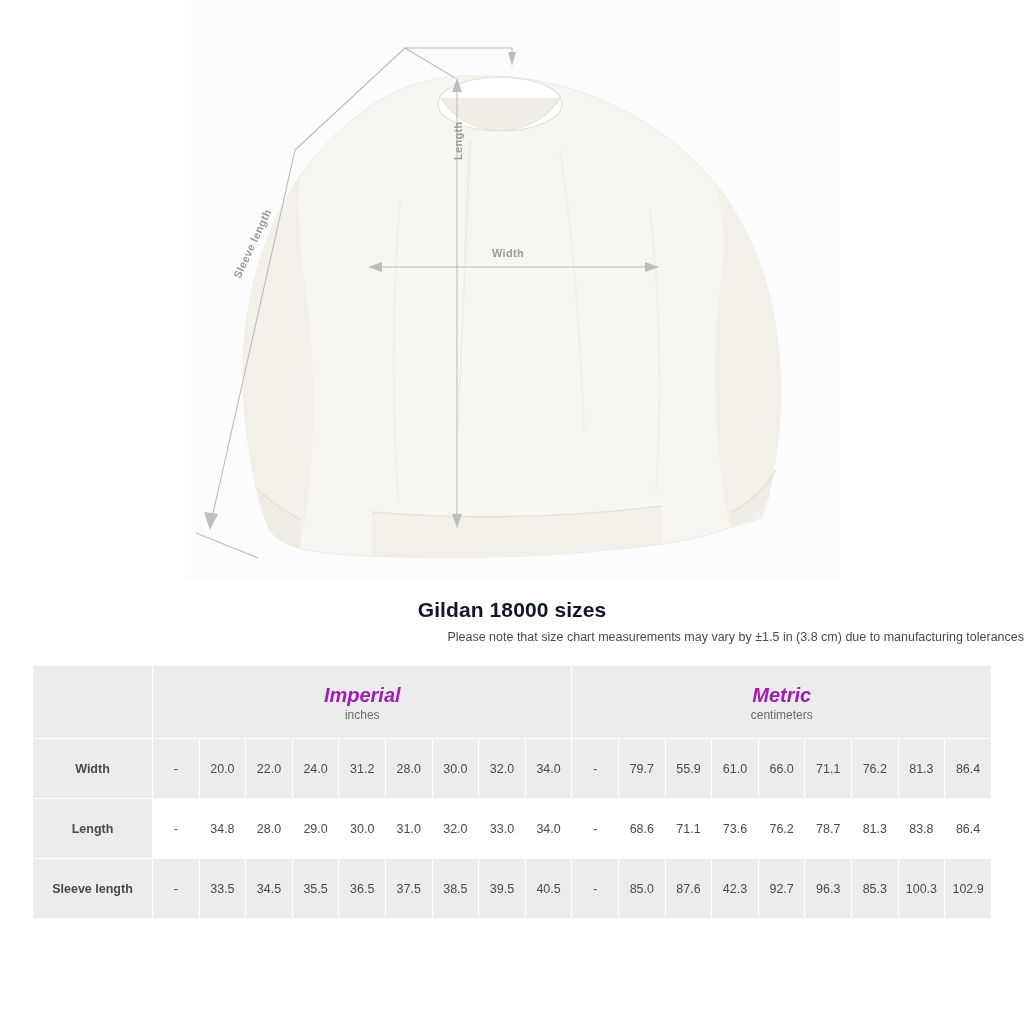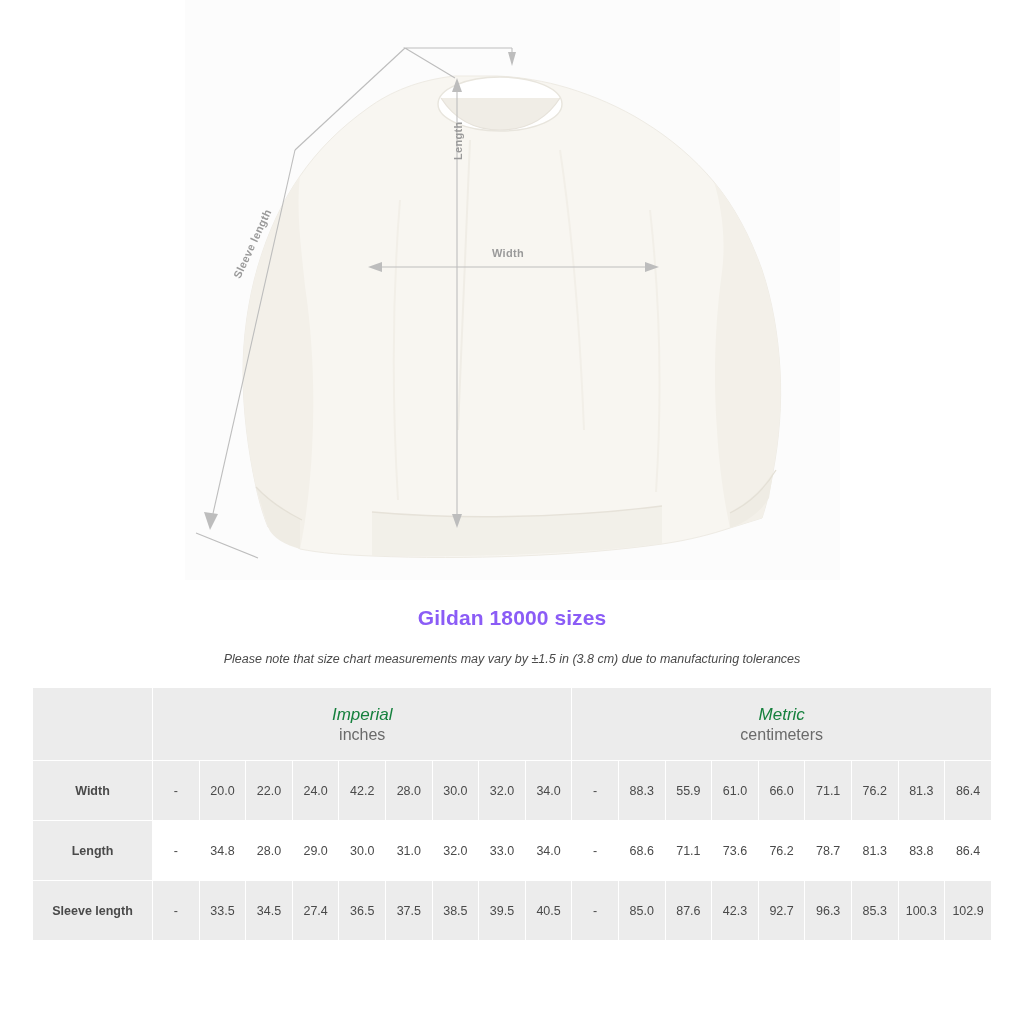--- a/index.html
+++ b/index.html
@@ -60,29 +60,29 @@
   }
 
   
   .title-block {
     text-align: center;
     margin-top: 6px;
   }
   .chart-title {
     font-size: 21px;
     font-weight: bold;
-    color: #8b5cf6;
-    margin: 16px;
+    color: #0f172a;
+    margin: 8px;
     letter-spacing: 0.1px;
   }
   .chart-note {
     font-size: 12.5px;
-    font-style: italic;
     color: #4a4a4a;
-    margin: 22px 0 0 0;
+    margin: 8px 0 0 0;
+    text-align: right;
   }
 
   
   .table-wrap {
     margin: 21px 32px 0 32px;
   }
   table.size-table {
     border-collapse: collapse;
     width: 960px;
     table-layout: fixed;
@@ -93,28 +93,28 @@
     font-size: 12.5px;
     color: #4a4a4a;
     padding: 0;
   }
   .sys-head {
     height: 72px;
     background: #ececec;
     vertical-align: middle;
   }
   .sys-head .sys-name {
-    font-size: 17px;
+    font-size: 20px;
     font-style: italic;
-    font-weight: normal;
-    color: #15803d;
+    font-weight: bold;
+    color: #a21caf;
     line-height: 1.25;
   }
   .sys-head .sys-unit {
-    font-size: 16px;
+    font-size: 12px;
     color: #6a6a6a;
     font-style: normal;
     font-weight: normal;
   }
   .corner-cell {
     background: #ececec;
   }
   tr.head-row td {
     height: 58px;
     font-weight: bold;
@@ -271,27 +271,27 @@
           </td>
         </tr>
 
 
         <tr class="data-row shaded">
           <td class="rowhead">Width</td>
           <td>-</td>
           <td>20.0</td>
           <td>22.0</td>
           <td>24.0</td>
-          <td>42.2</td>
+          <td>31.2</td>
           <td>28.0</td>
           <td>30.0</td>
           <td>32.0</td>
           <td>34.0</td>
           <td>-</td>
-          <td>88.3</td>
+          <td>79.7</td>
           <td>55.9</td>
           <td>61.0</td>
           <td>66.0</td>
           <td>71.1</td>
           <td>76.2</td>
           <td>81.3</td>
           <td>86.4</td>
         </tr>
 
         <tr class="data-row plain">
@@ -314,21 +314,21 @@
           <td>81.3</td>
           <td>83.8</td>
           <td>86.4</td>
         </tr>
 
         <tr class="data-row shaded">
           <td class="rowhead">Sleeve length</td>
           <td>-</td>
           <td>33.5</td>
           <td>34.5</td>
-          <td>27.4</td>
+          <td>35.5</td>
           <td>36.5</td>
           <td>37.5</td>
           <td>38.5</td>
           <td>39.5</td>
           <td>40.5</td>
           <td>-</td>
           <td>85.0</td>
           <td>87.6</td>
           <td>42.3</td>
           <td>92.7</td>

